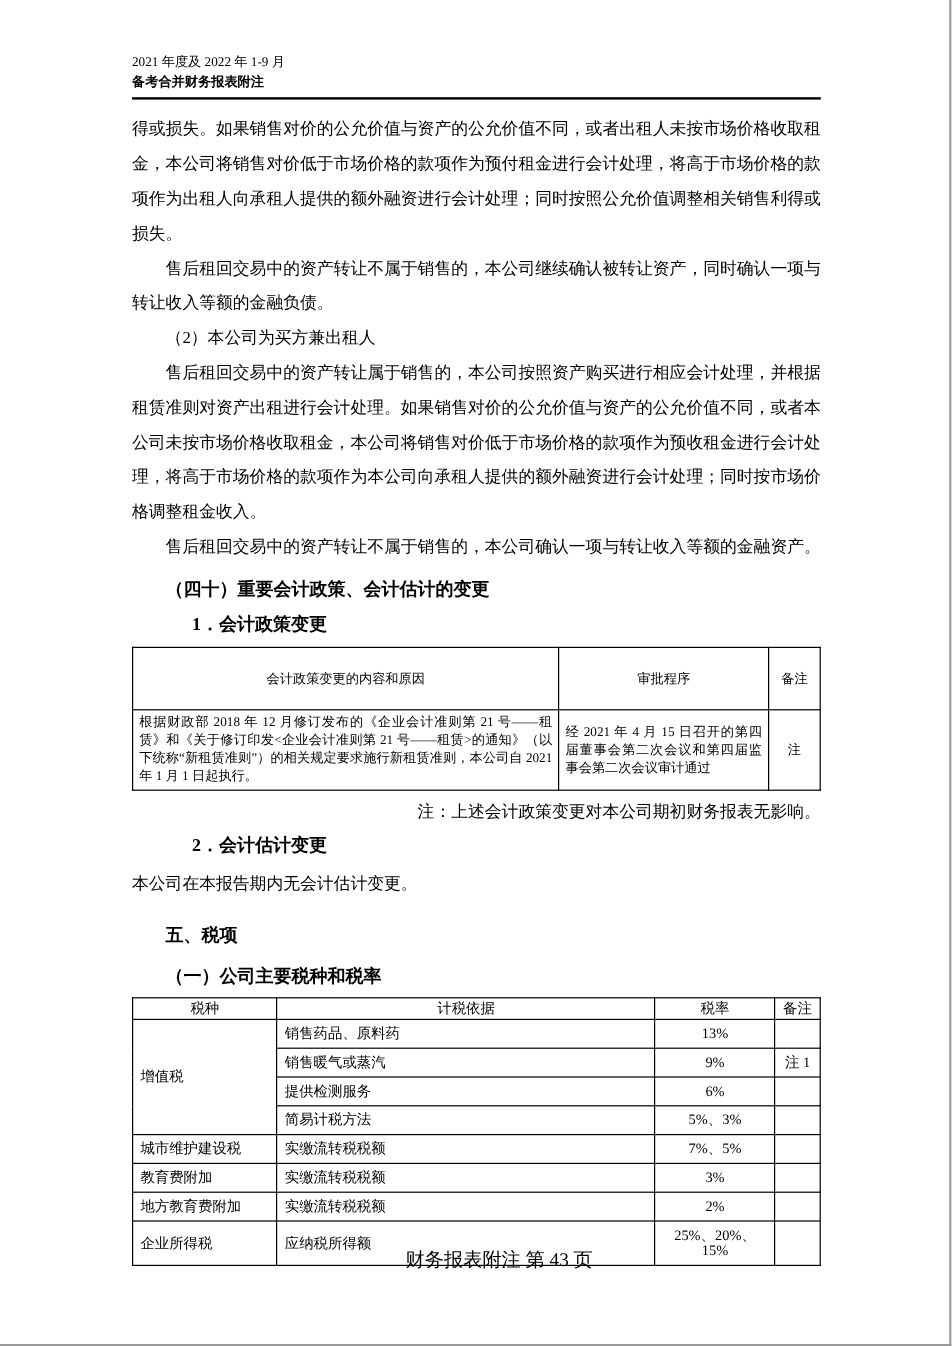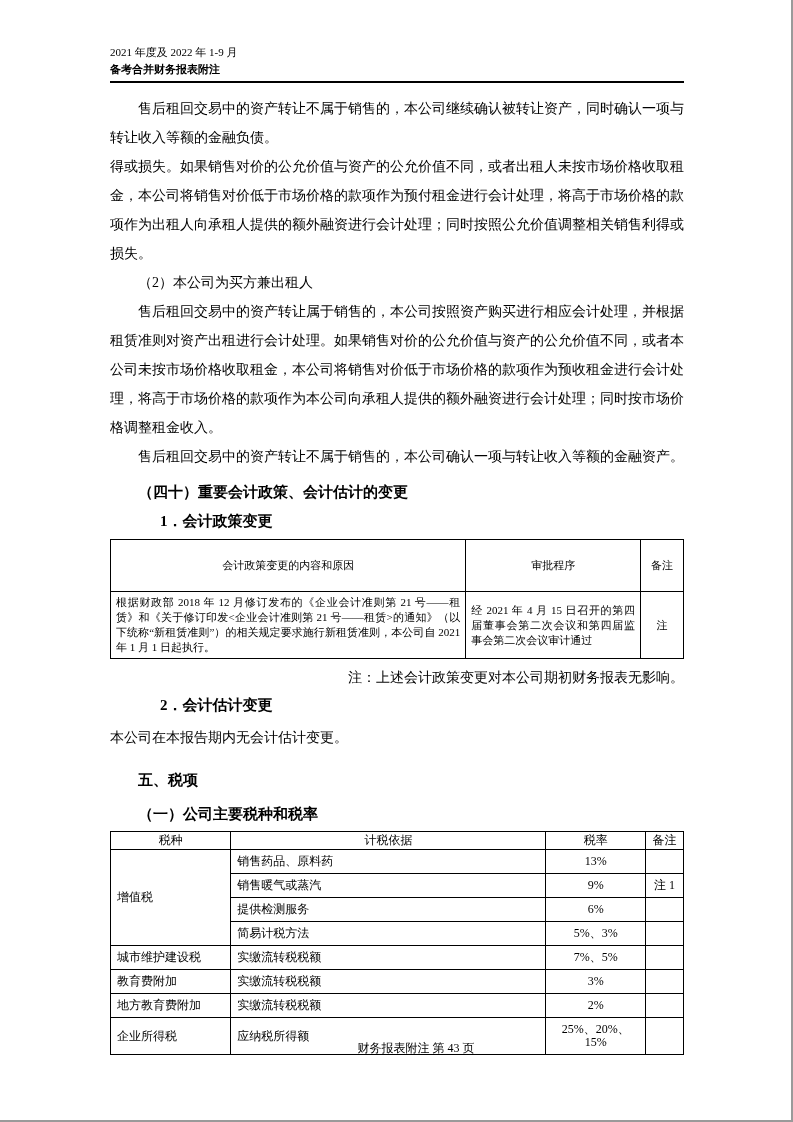--- a/index.html
+++ b/index.html
@@ -48,36 +48,36 @@
   table.tax { font-size:12px; margin-top:4px; }
   table.tax th { padding:0 4px; text-align:center; }
   table.tax td { padding:5px 6px; vertical-align:middle; line-height:13px; }
   table.tax td.left { text-align:left;margin-top:46px; }
   table.tax td.center { text-align:center; }
   table.tax .t1 { width:21%; }
   table.tax .t2 { width:55%; }
   table.tax .t3 { width:17.4%; }
   table.tax .t4 { width:6.6%; }
 
-  .doc-footer { position:absolute; left:0; right:0; top:1040px; text-align:center; font-size:12px;padding-left:41px; }
+  .doc-footer { position:absolute; left:0; right:0; top:1040px; text-align:center; font-size:16px;padding-left:41px; }
 </style>
 </head>
 <body>
 
 <div class="page">
   <div class="content">
 
     <header class="doc-header">
       <div>2021 年度及 2022 年 1-9 月</div>
       <div class="bold">备考合并财务报表附注</div>
     </header>
 
     <div class="body-block">
+      <p class="para">得或损失。如果销售对价的公允价值与资产的公允价值不同，或者出租人未按市场价格收取租金，本公司将销售对价低于市场价格的款项作为预付租金进行会计处理，将高于市场价格的款项作为出租人向承租人提供的额外融资进行会计处理；同时按照公允价值调整相关销售利得或损失。</p>
       <p class="para indent">售后租回交易中的资产转让不属于销售的，本公司继续确认被转让资产，同时确认一项与转让收入等额的金融负债。</p>
-      <p class="para">得或损失。如果销售对价的公允价值与资产的公允价值不同，或者出租人未按市场价格收取租金，本公司将销售对价低于市场价格的款项作为预付租金进行会计处理，将高于市场价格的款项作为出租人向承租人提供的额外融资进行会计处理；同时按照公允价值调整相关销售利得或损失。</p>
       <p class="para indent">（2）本公司为买方兼出租人</p>
       <p class="para indent">售后租回交易中的资产转让属于销售的，本公司按照资产购买进行相应会计处理，并根据租赁准则对资产出租进行会计处理。如果销售对价的公允价值与资产的公允价值不同，或者本公司未按市场价格收取租金，本公司将销售对价低于市场价格的款项作为预收租金进行会计处理，将高于市场价格的款项作为本公司向承租人提供的额外融资进行会计处理；同时按市场价格调整租金收入。</p>
       <p class="para indent">售后租回交易中的资产转让不属于销售的，本公司确认一项与转让收入等额的金融资产。</p>
     </div>
 
     <h3 class="h-sec">（四十）重要会计政策、会计估计的变更</h3>
     <h4 class="h-num">1．会计政策变更</h4>
 
     <table class="tbl policy">
       <thead>

